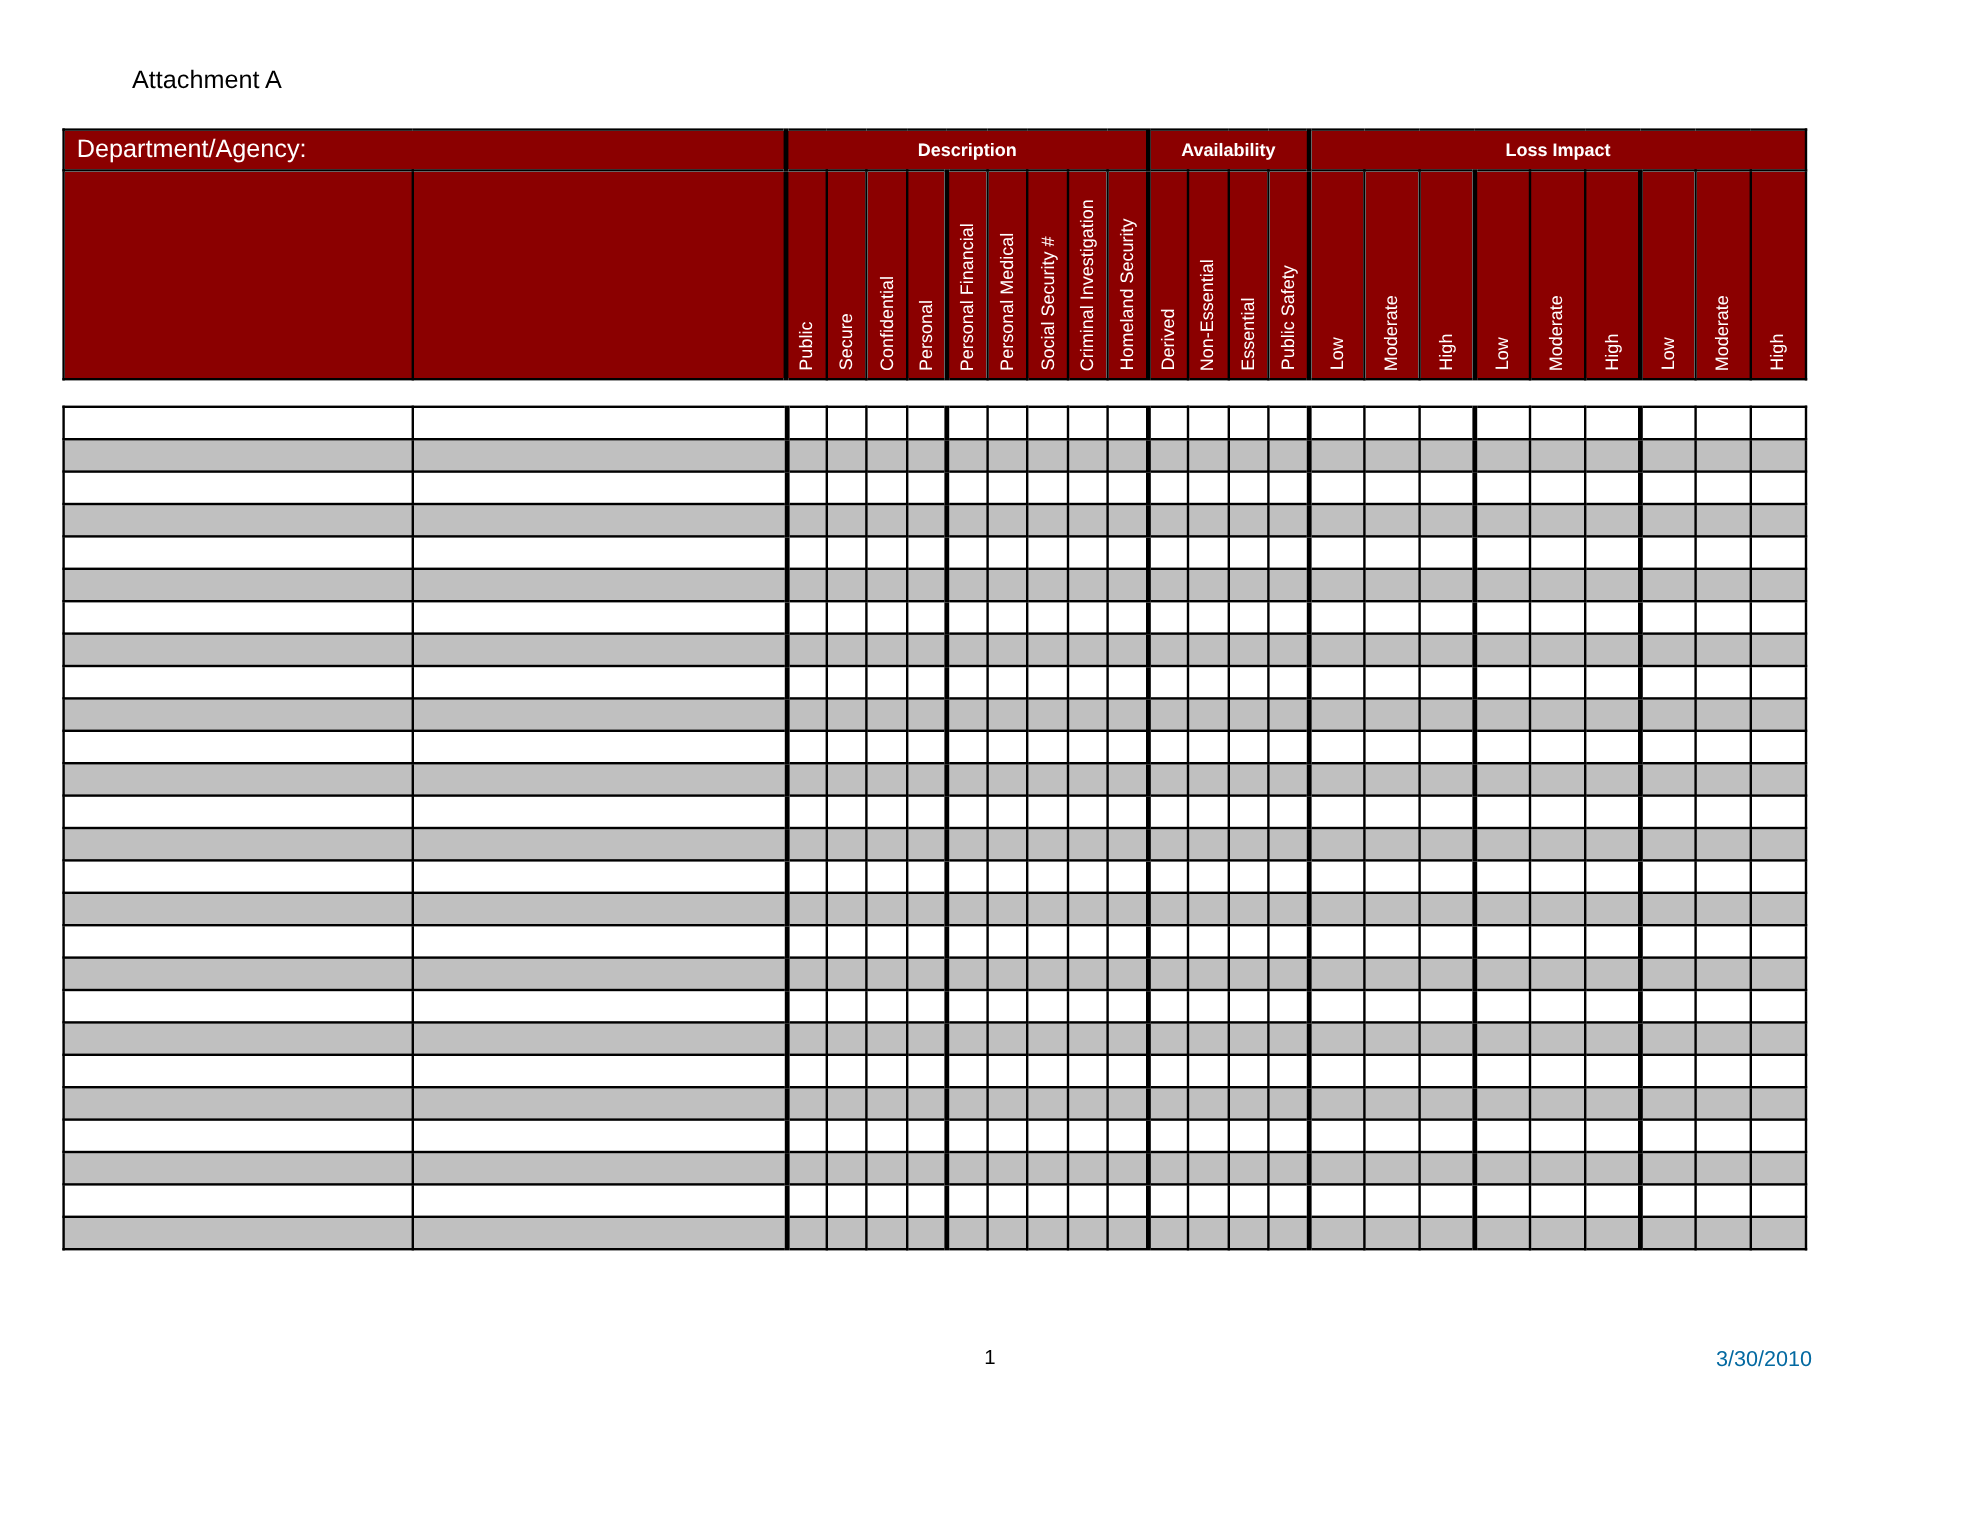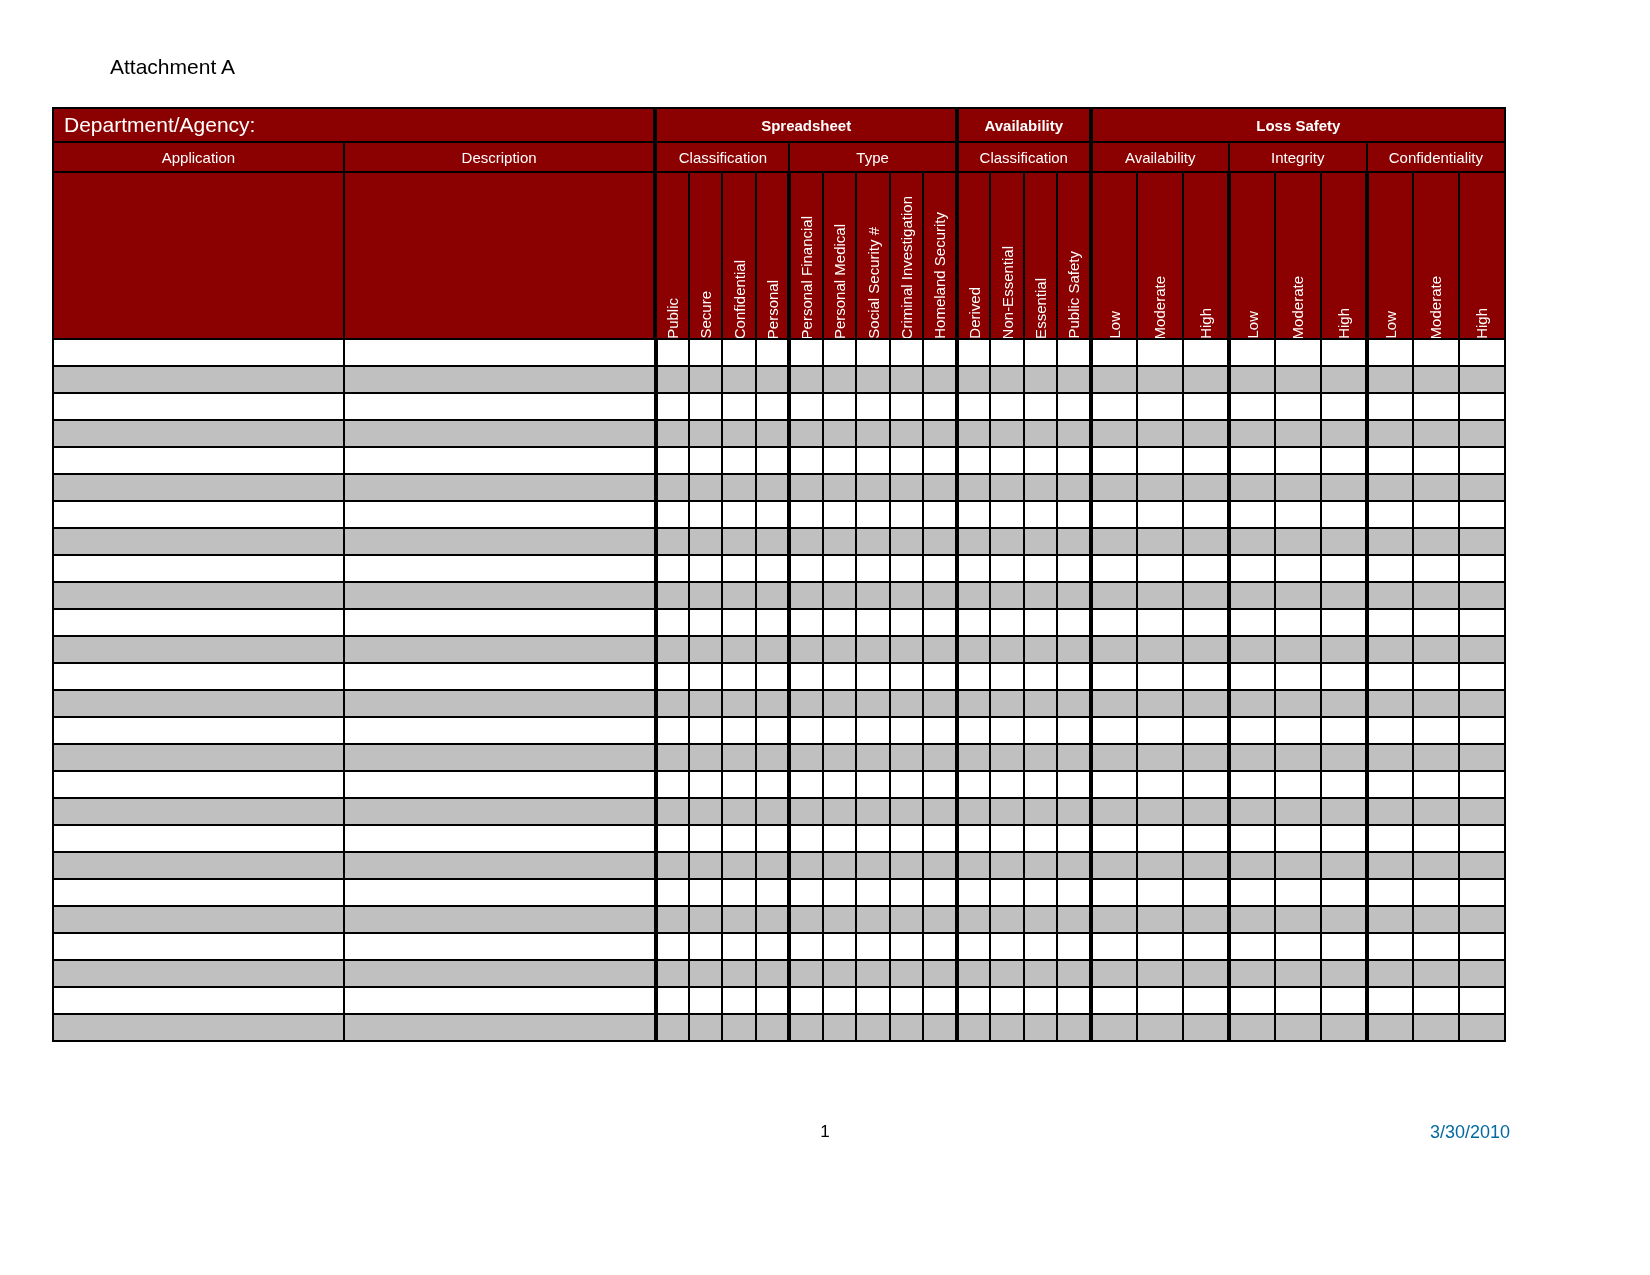--- a/index.html
+++ b/index.html
@@ -187,33 +187,23 @@
       <col style="width:44px">
         <col style="width:44px">
         <col style="width:44px">
       <col style="width:44px">
         <col style="width:44px">
         <col style="width:44px">
     </colgroup>
     <tbody>
       <tr class="band">
         <td class="plain band" colspan="2">Department/Agency:</td>
-        <td class="sep-left" colspan="9">Spreadsheet</td>
+        <td class="sep-left" colspan="9">Description</td>
         <td class="sep-left" colspan="4">Availability</td>
-        <td class="sep-left" colspan="9">Loss Safety</td>
-      </tr>
-      <tr class="subband">
-        <td>Application</td>
-        <td>Description</td>
-        <td class="sep-left" colspan="4">Classification</td>
-        <td colspan="5">Type</td>
-        <td class="sep-left" colspan="4">Classification</td>
-        <td class="sep-left" colspan="3">Availability</td>
-        <td colspan="3">Integrity</td>
-        <td colspan="3">Confidentiality</td>
+        <td class="sep-left" colspan="9">Loss Impact</td>
       </tr>
       <tr class="rot-row">
         <td></td>
         <td></td>
 
         <td class="sep-left">
             <span class="rot">Public</span>
           </td>
         <td>
             <span class="rot">Secure</span>

